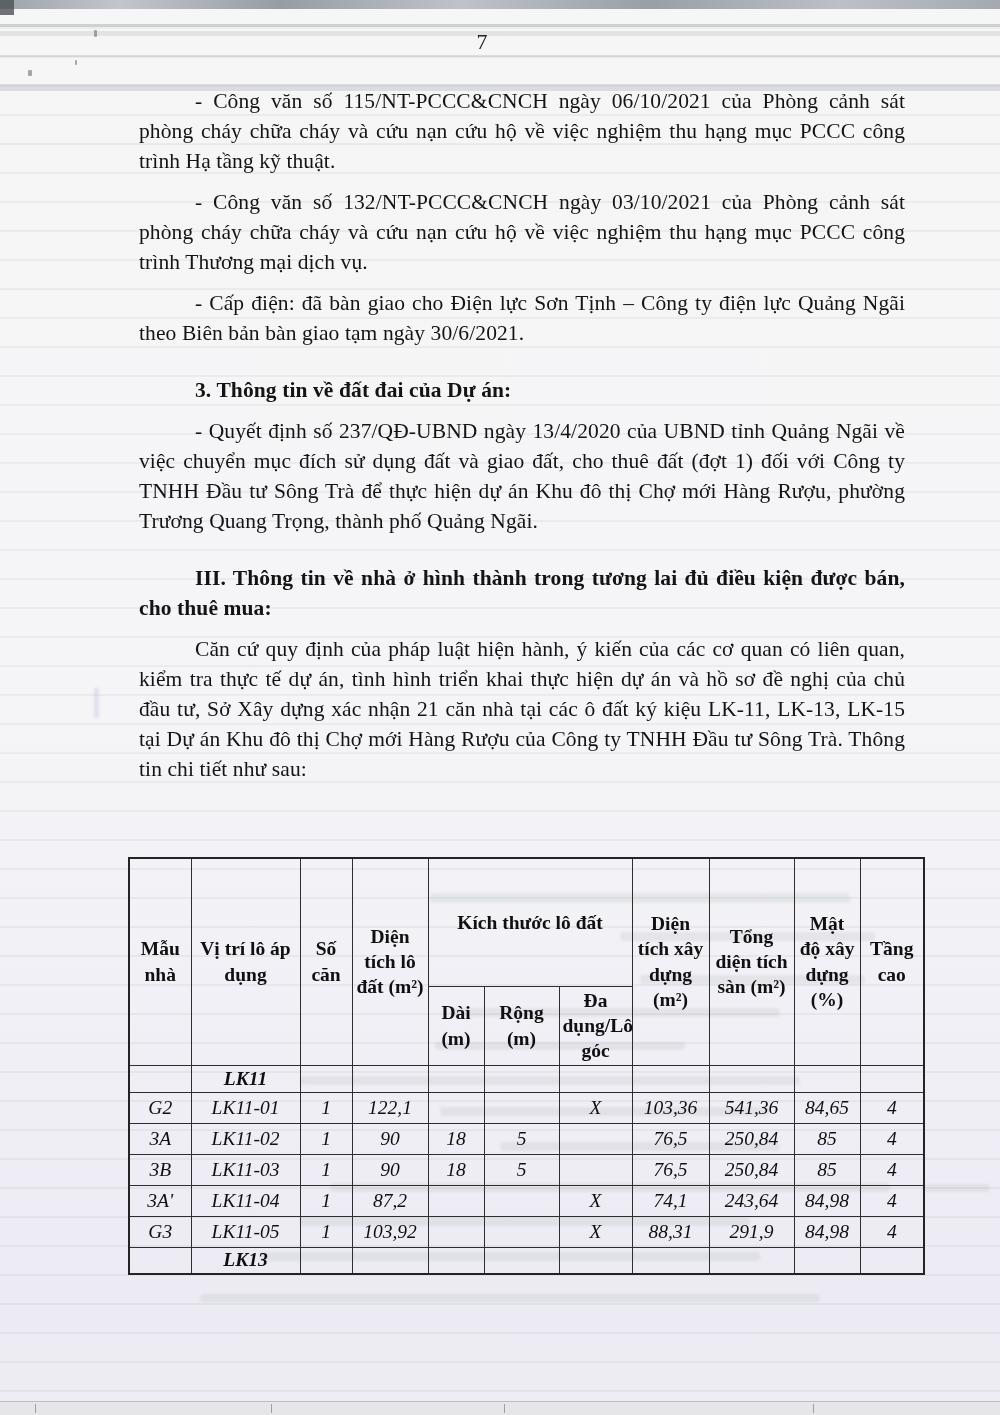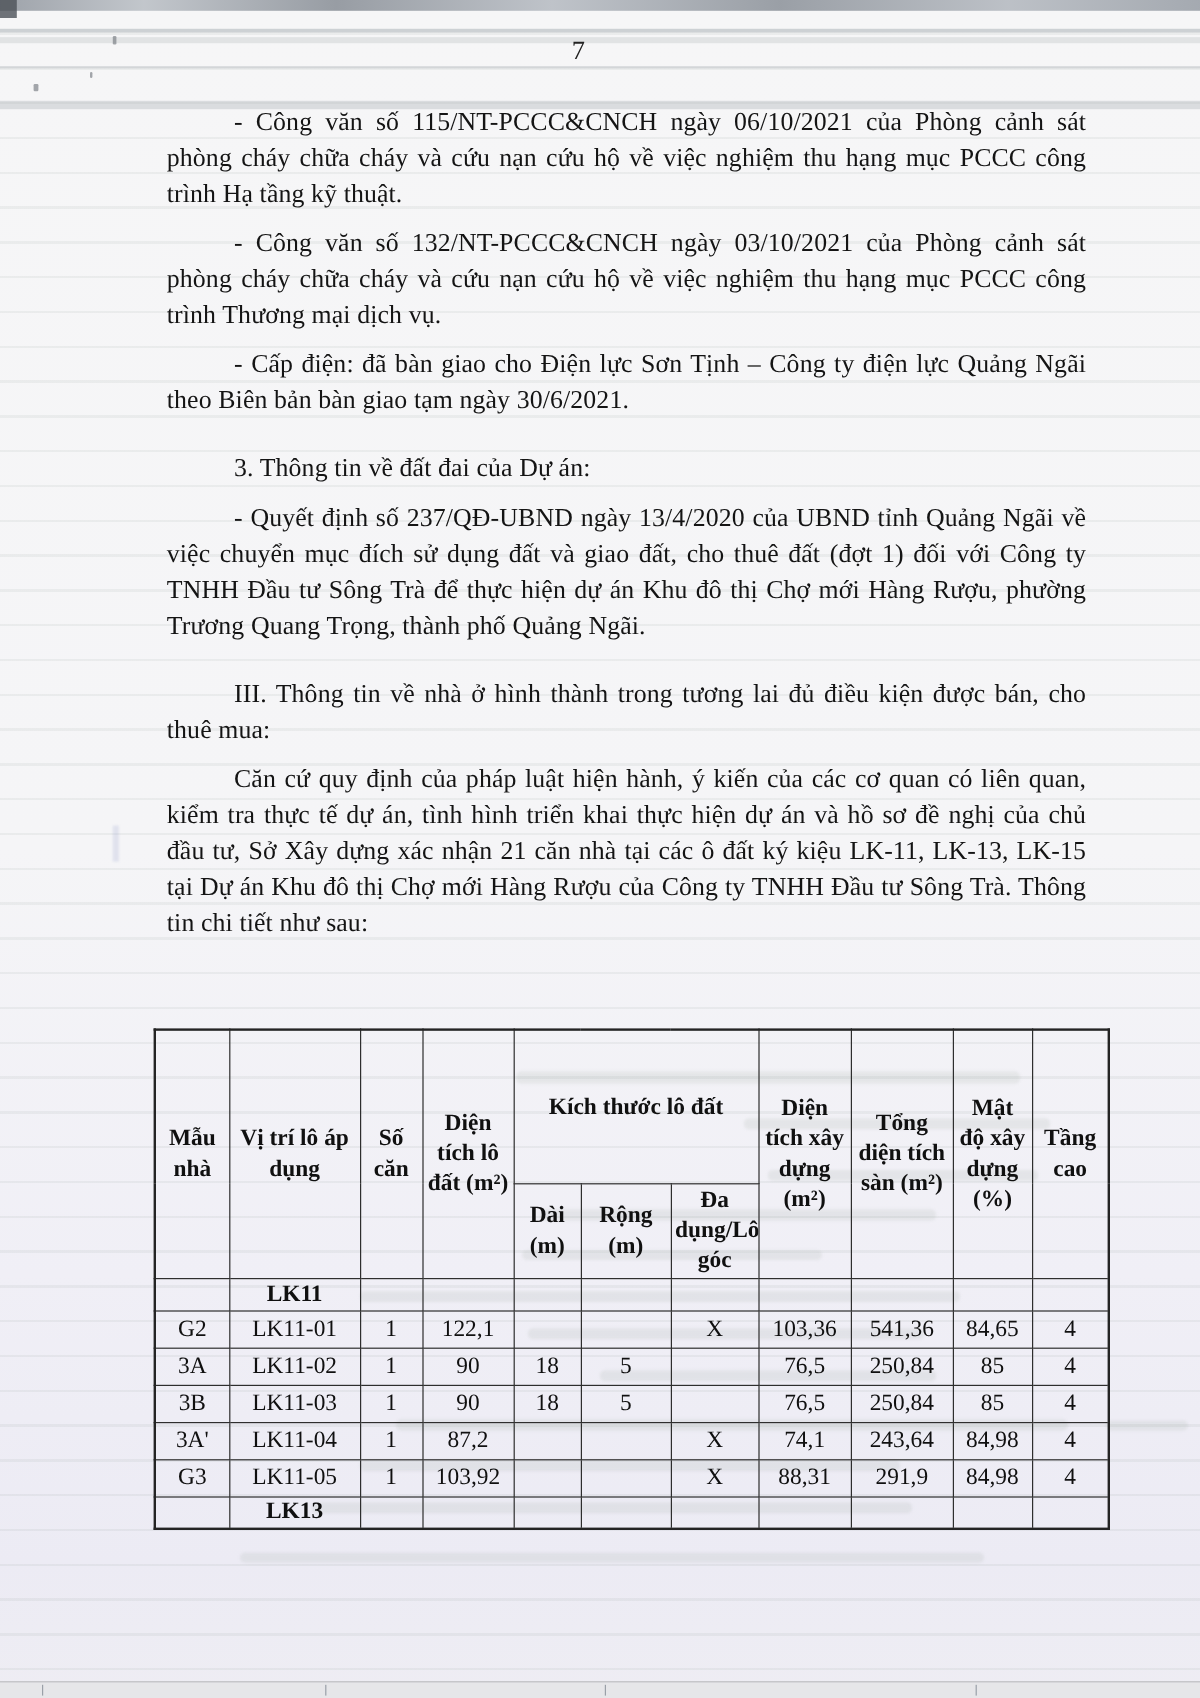--- a/index.html
+++ b/index.html
@@ -42,36 +42,36 @@
   .page-number {
     position:absolute; top:29px; left:0; width:964px; text-align:center;
     font-size:22px; color:#222;
   }
   .body-text {
     position:absolute; left:139px; top:86px; width:766px;
     font-size:21.5px; line-height:30px; text-align:justify;
     color:#141414; letter-spacing:0.1px;
   }
   .para { margin:0 0 11px 0; text-indent:56px; }
-  .heading { font-weight:normal;margin-top:27px; }
+  .heading { font-weight:bold;margin-top:27px; }
   
   .lot-table {
     position:absolute; left:128px; top:857px; width:795px;
     border-collapse:collapse; table-layout:fixed;
     font-size:19.5px; color:#101010; background:transparent;
     border:2px solid #242424;
   }
   .lot-table th, .lot-table td {
     border:1px solid #2e2e2e; text-align:center; vertical-align:middle;
     padding:1px 3px; overflow:hidden;
   }
   .lot-table th { font-weight:bold; line-height:1.3; }
   .header-1 { height:128px; }
   .header-2 { height:77px; }
-  .lot-table tbody tr { height:31px; }
+  .lot-table tbody tr { height:31px;font-style:italic; }
   .lot-table tbody tr.group-row { height:27px; }
   .group-label { text-align:left; font-weight:bold; padding-left:6px; }
   .lot-cell { text-align:left; padding-left:9px; }
 </style>
 </head>
 <body>
 
 <div class="page" style="--ink: #1a1a1a;">
 
   <div class="stripes"></div>

